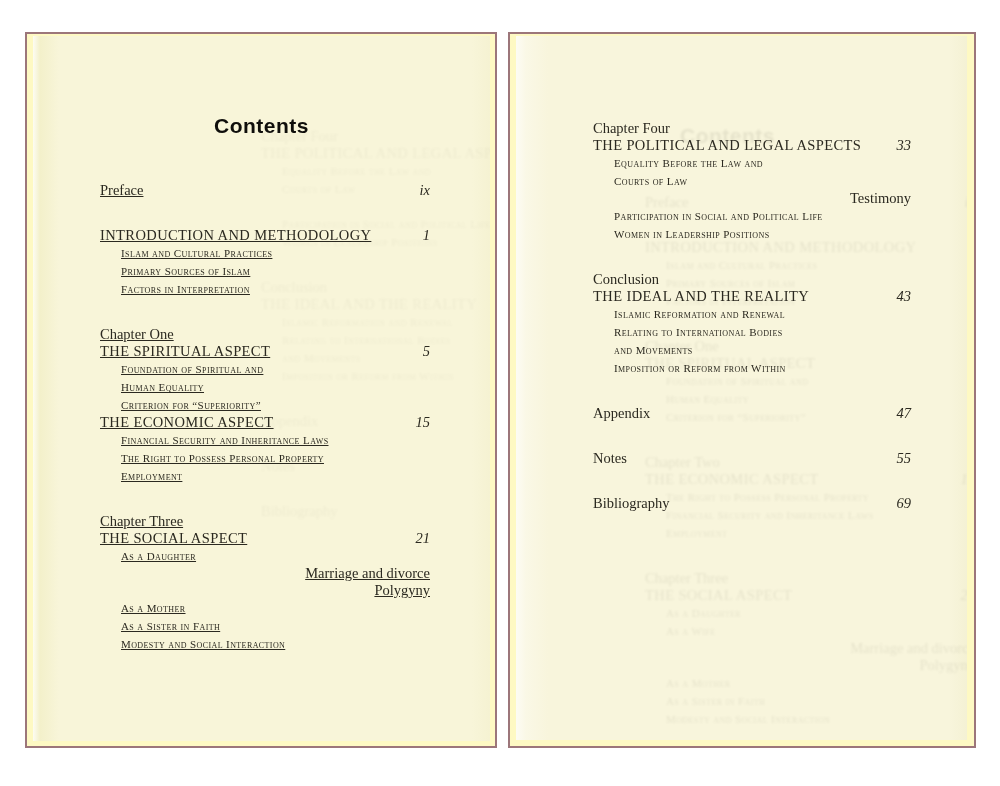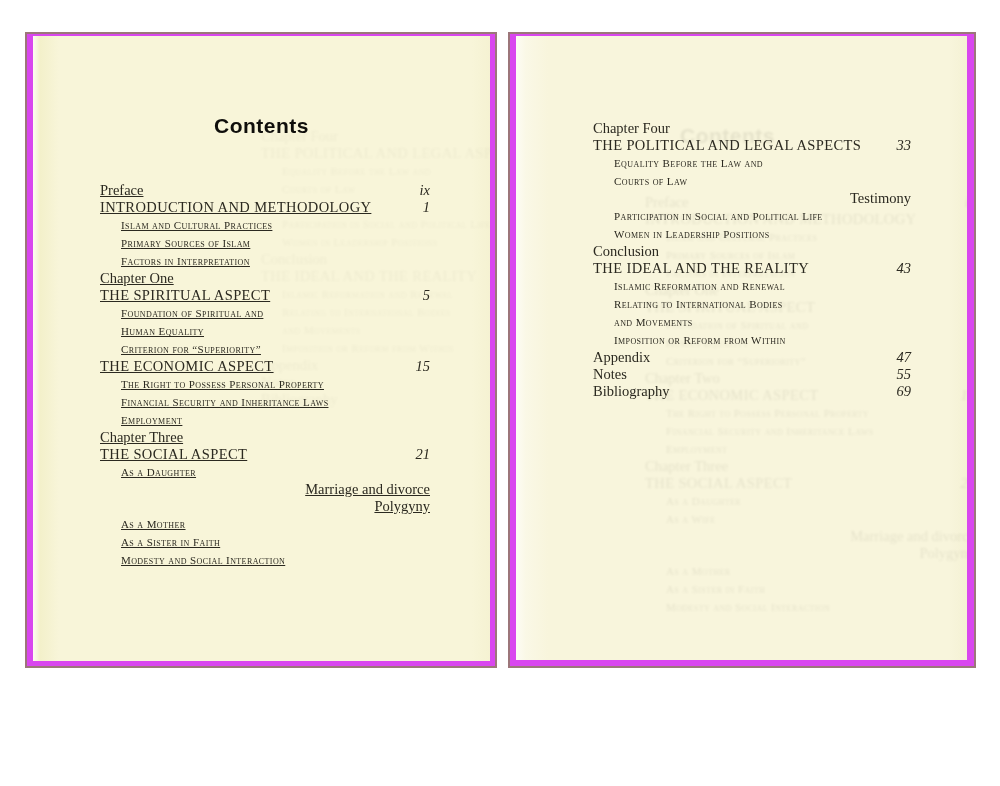--- a/index.html
+++ b/index.html
@@ -1,21 +1,21 @@
 <!DOCTYPE html>
 <html><head>
 <meta charset="utf-8">
 <style>
   html,body{margin:0;padding:0;background:#ffffff;}
   .canvas{
     position:relative;width:1000px;height:786px;background:#ffffff;
     font-family:"Liberation Serif", serif;overflow:hidden;
   }
   .frame{
-    position:absolute;top:32px;height:636px;background:#d946ef;
+    position:absolute;top:32px;height:716px;background:#fef9c3;
     border:2px solid #9c767a;box-sizing:border-box;
   }
   .frame-left{left:25px;width:472px;}
   .frame-right{left:508px;width:468px;}
   .paper{
     position:absolute;overflow:hidden;color:#2b2920;
   }
   .paper-left{
     left:6px;top:2px;right:5px;bottom:5px;
     background:
@@ -30,21 +30,21 @@
   }
   .toc-heading{
     position:absolute;top:78px;left:0;right:0;margin:0;text-align:center;
     font-family:"Liberation Sans", sans-serif;font-weight:bold;
     font-size:21px;line-height:24px;letter-spacing:.5px;color:#0f0e0b;
   }
   .toc{position:absolute;font-size:14.5px;line-height:17px;}
   .toc-left{left:67px;top:146px;width:330px;text-decoration:underline;}
   .toc-right{left:77px;top:84px;width:318px;}
   .row{position:relative;white-space:nowrap;}
-  .row.gap{margin-top:0;}
+  .row.gap{margin-top:28px;}
   .indent-1{padding-left:21px;}
   .indent-2{padding-left:55px;text-align:right;}
   .style-caps .entry-text{letter-spacing:.4px;}
   .style-smallcaps .entry-text{font-variant:small-caps;letter-spacing:.4px;font-size:11px;}
   .pagenum{position:absolute;right:0;top:0;font-style:italic;}
   
   .ghost{position:absolute;inset:0;pointer-events:none;filter:blur(1.1px);color:#4a4836;}
   .ghost-on-right{opacity:.10;}
   .ghost-on-left{opacity:.055;}
   .ghost .toc-heading{color:#4a4836;}
@@ -85,22 +85,22 @@
           <div class="row style-caps indent-0 gap"><span class="entry-text">INTRODUCTION AND METHODOLOGY</span><span class="pagenum">1</span></div>
           <div class="row style-smallcaps indent-1"><span class="entry-text">Islam and Cultural Practices</span></div>
           <div class="row style-smallcaps indent-1"><span class="entry-text">Primary Sources of Islam</span></div>
           <div class="row style-smallcaps indent-1"><span class="entry-text">Factors in Interpretation</span></div>
           <div class="row style-plain indent-0 gap"><span class="entry-text">Chapter One</span></div>
           <div class="row style-caps indent-0"><span class="entry-text">THE SPIRITUAL ASPECT</span><span class="pagenum">5</span></div>
           <div class="row style-smallcaps indent-1"><span class="entry-text">Foundation of Spiritual and</span></div>
           <div class="row style-smallcaps indent-1"><span class="entry-text">Human Equality</span></div>
           <div class="row style-smallcaps indent-1"><span class="entry-text">Criterion for “Superiority”</span></div>
           <div class="row style-caps indent-0"><span class="entry-text">THE ECONOMIC ASPECT</span><span class="pagenum">15</span></div>
+          <div class="row style-smallcaps indent-1"><span class="entry-text">Financial Security and Inheritance Laws</span></div>
           <div class="row style-smallcaps indent-1"><span class="entry-text">The Right to Possess Personal Property</span></div>
-          <div class="row style-smallcaps indent-1"><span class="entry-text">Financial Security and Inheritance Laws</span></div>
           <div class="row style-smallcaps indent-1"><span class="entry-text">Employment</span></div>
           <div class="row style-plain indent-0 gap"><span class="entry-text">Chapter Three</span></div>
           <div class="row style-caps indent-0"><span class="entry-text">THE SOCIAL ASPECT</span><span class="pagenum">21</span></div>
           <div class="row style-smallcaps indent-1"><span class="entry-text">As a Daughter</span></div>
           <div class="row style-plain indent-2"><span class="entry-text">Marriage and divorce</span></div>
           <div class="row style-plain indent-2"><span class="entry-text">Polygyny</span></div>
           <div class="row style-smallcaps indent-1"><span class="entry-text">As a Mother</span></div>
           <div class="row style-smallcaps indent-1"><span class="entry-text">As a Sister in Faith</span></div>
           <div class="row style-smallcaps indent-1"><span class="entry-text">Modesty and Social Interaction</span></div>
         </div>

